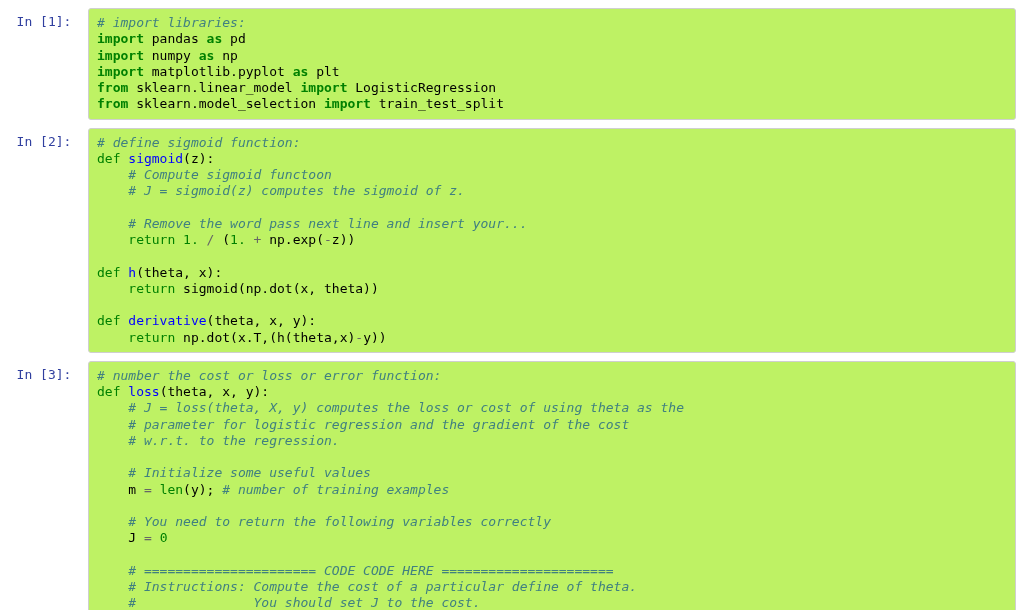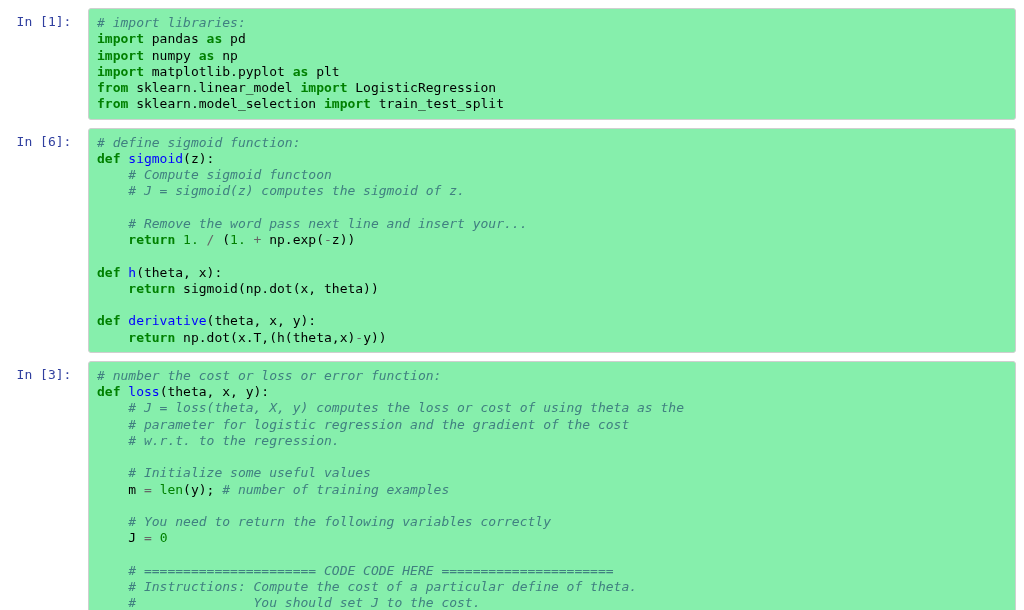--- a/index.html
+++ b/index.html
@@ -21,33 +21,33 @@
     text-align: center;
     padding: 6px 8px 0 0;
     font-family: "DejaVu Sans Mono", Menlo, Consolas, monospace;
     font-size: 13px;
     color: #303F9F;
   }
   .input-area {
     flex: 1;
     border: 1px solid #cfcfcf;
     border-radius: 3px;
-    background: #86efac;
+    background: #bef264;
     padding: 6px 8px;
     overflow-x: auto;
   }
   pre.code {
     margin: 0;
     font-family: "DejaVu Sans Mono", Menlo, Consolas, monospace;
     font-size: 13px;
     line-height: 1.25;
     white-space: pre;
   }
   .c  { color: #408080; font-style: italic; }       
-  .kw { color: #008000; font-weight: bold; }          
+  .kw { color: #008000; font-weight: normal; }          
   .kn { color: #008000; font-weight: bold; }                                 
   .nf { color: #0000FF; }                              
   .op { color: #666666; }                              
   .nb { color: #008000; margin-top: 16px; }                              
   .mi { color: #008000; }                              
 </style>
 </head>
 <body>
 
 <div id="notebook">
@@ -56,21 +56,21 @@
       <div class="input-area">
         <pre class="code"><span class="c"># import libraries:</span>
 <span class="kn">import</span> pandas <span class="kn">as</span> pd
 <span class="kn">import</span> numpy <span class="kn">as</span> np
 <span class="kn">import</span> matplotlib.pyplot <span class="kn">as</span> plt
 <span class="kn">from</span> sklearn.linear_model <span class="kn">import</span> LogisticRegression
 <span class="kn">from</span> sklearn.model_selection <span class="kn">import</span> train_test_split</pre>
       </div>
     </div>
     <div class="cell">
-      <div class="prompt">In [6]:</div>
+      <div class="prompt">In [2]:</div>
       <div class="input-area">
         <pre class="code"><span class="c"># define sigmoid function:</span>
 <span class="kw">def</span> <span class="nf">sigmoid</span>(z):
     <span class="c"># Compute sigmoid functoon</span>
     <span class="c"># J = sigmoid(z) computes the sigmoid of z.</span>
 
     <span class="c"># Remove the word pass next line and insert your...</span>
     <span class="kw">return</span> <span class="mi">1.</span> <span class="op">/</span> (<span class="mi">1.</span> <span class="op">+</span> np.exp(<span class="op">-</span>z))
 
 <span class="kw">def</span> <span class="nf">h</span>(theta, x):

